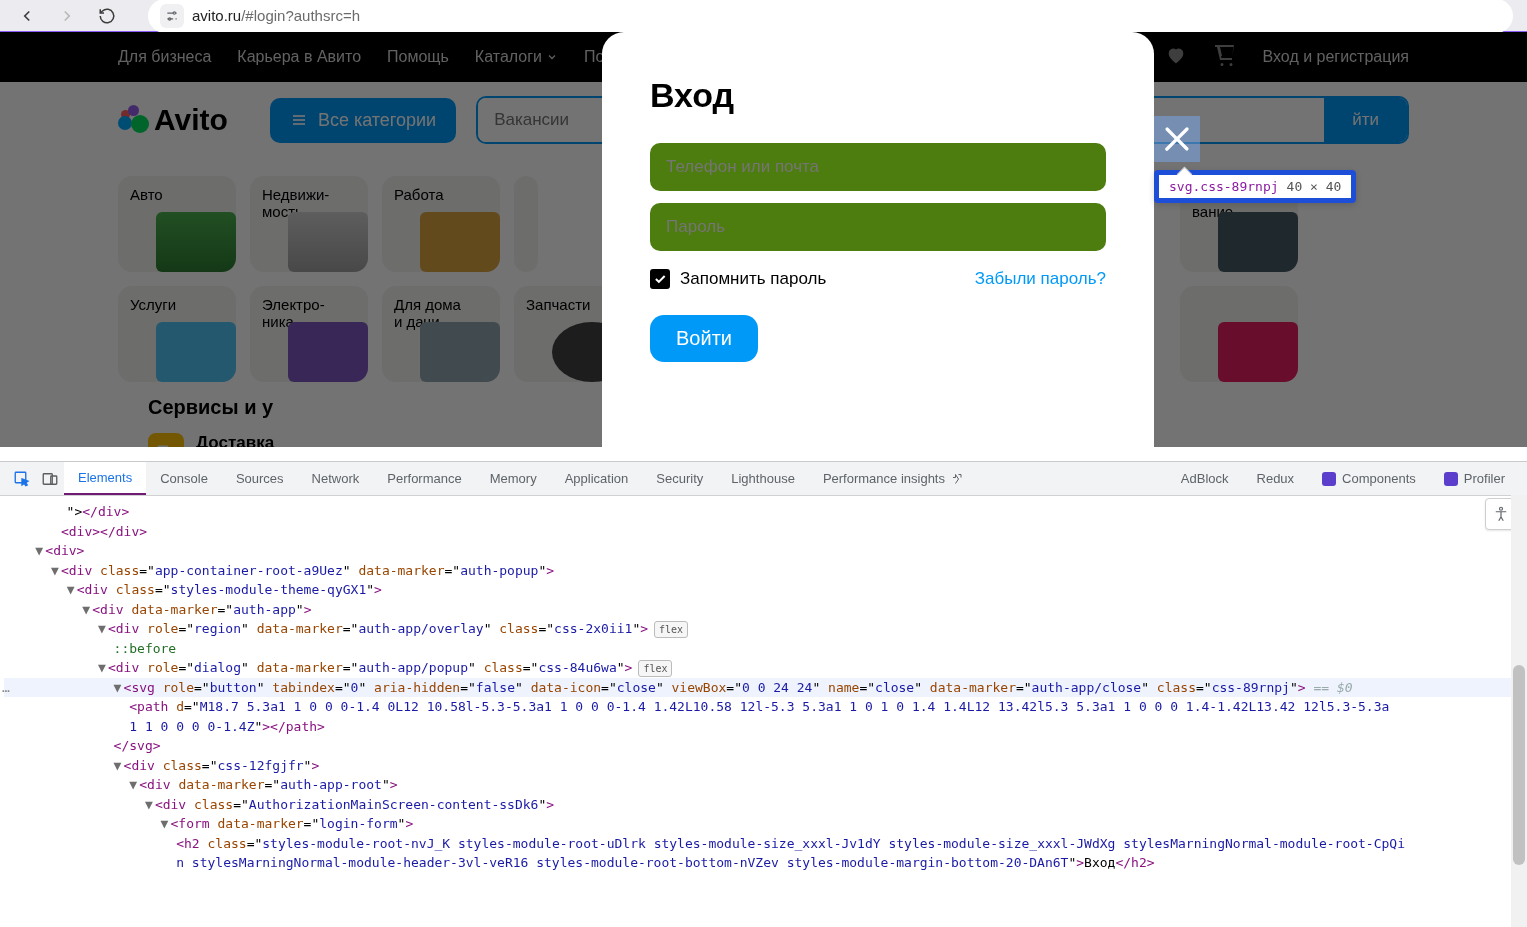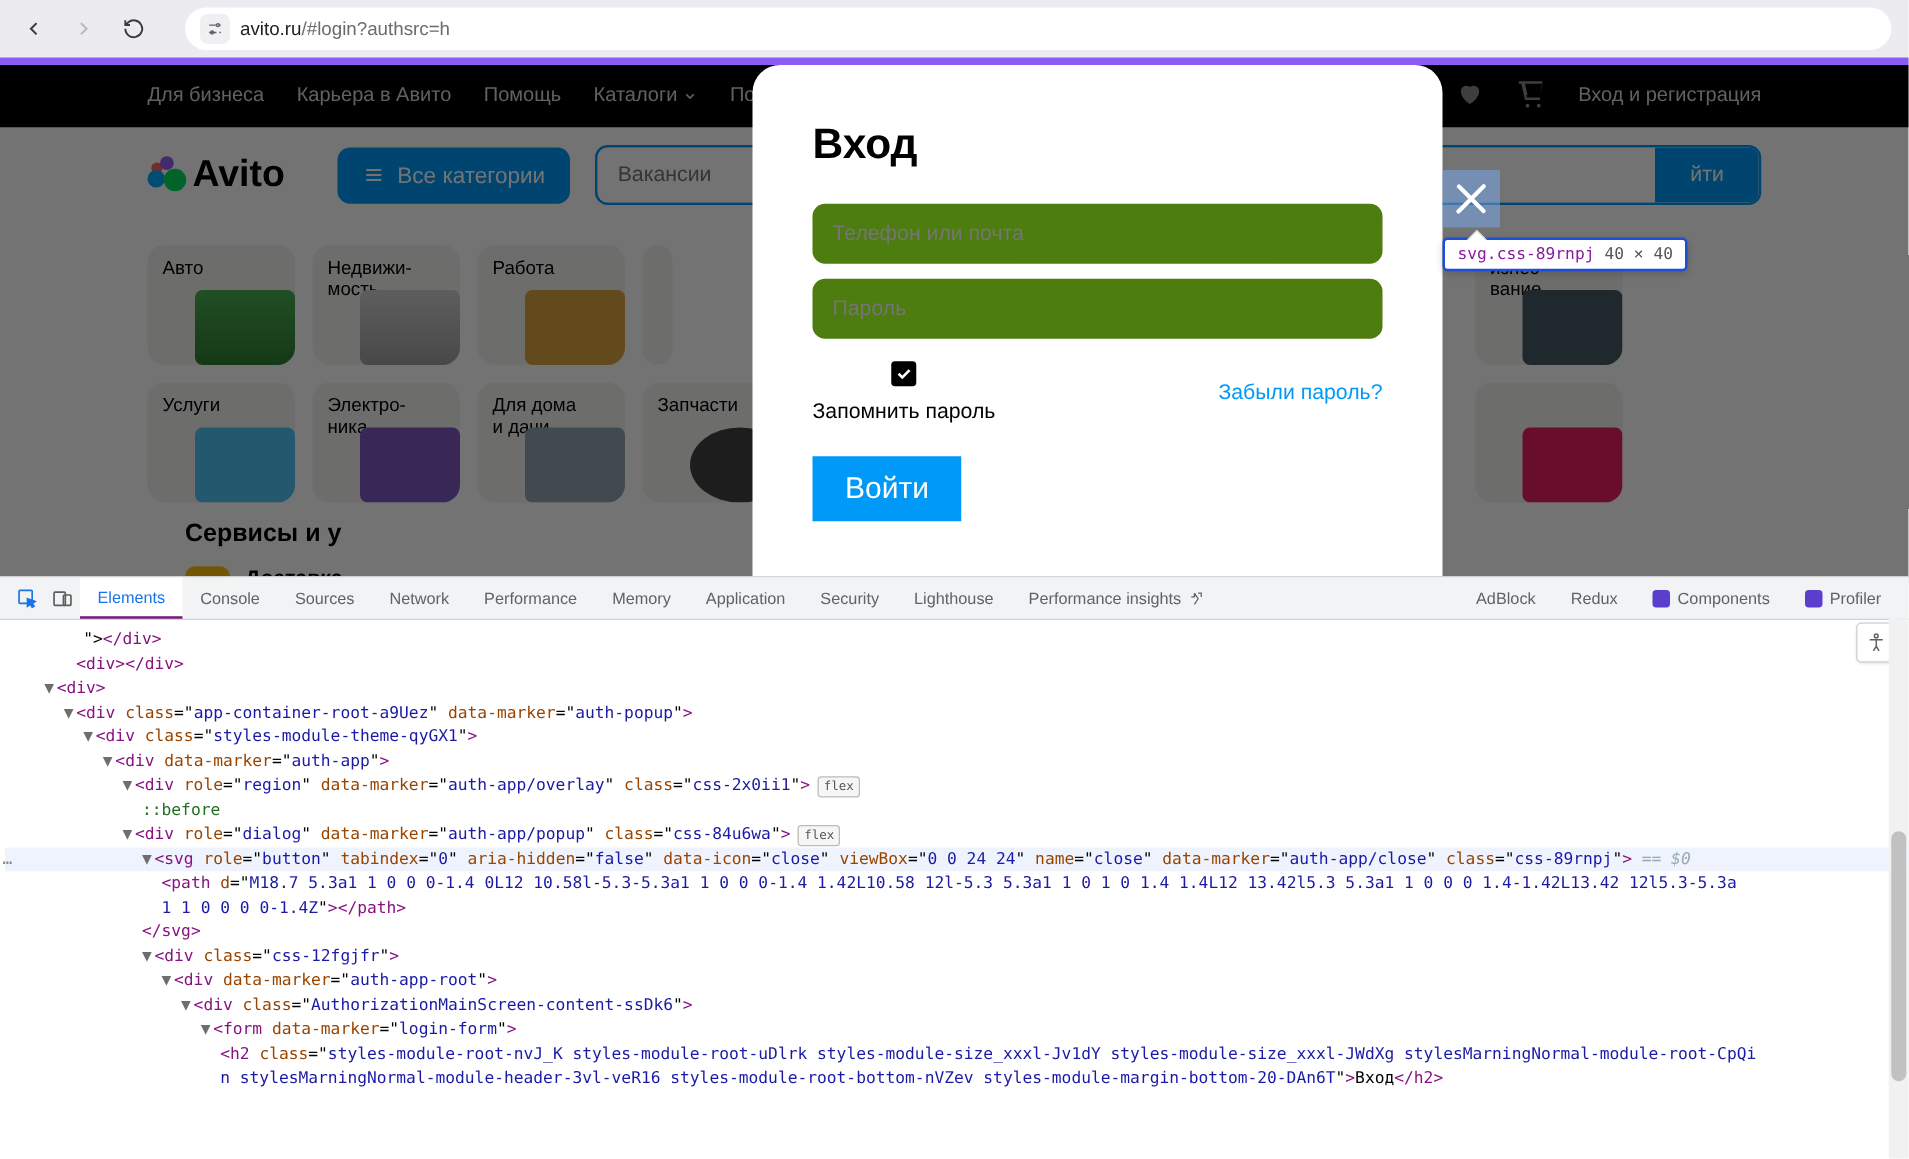--- a/index.html
+++ b/index.html
@@ -1,19 +1,19 @@
 <!DOCTYPE html>
 <html><head>
 <meta charset="utf-8">
 <style>
 * { margin: 0; padding: 0; box-sizing: border-box; }
 body { font-family: -apple-system, BlinkMacSystemFont, "Segoe UI", Arial, sans-serif; background: #fff; overflow: hidden; width: 1527px; height: 927px; position: relative; }
 
 
-.browser-bar { height: 52px; background: #ececf0; display: flex; align-items: center; padding: 0 14px; gap: 14px; border-bottom: 6px solid #8b5cf6; }
+.browser-bar { height: 32px; background: #ececf0; display: flex; align-items: center; padding: 0 14px; gap: 14px; border-bottom: 1px solid #8b5cf6; }
 .nav-btn { width: 26px; height: 26px; display: flex; align-items: center; justify-content: center; color: #3c3c3c; cursor: pointer; border-radius: 50%; }
 .nav-btn.disabled { color: #b8b8b8; }
 .url-area { flex: 1; height: 34px; background: #fff; border-radius: 17px; display: flex; align-items: center; padding: 0 12px; gap: 8px; margin-left: 14px; }
 .url-icon { width: 24px; height: 24px; background: #f0f0f3; border-radius: 6px; display:flex; align-items:center; justify-content:center; font-size:12px; }
 .url-text { font-size: 15px; color: #222; }
 .url-text .host { color: #222; }
 .url-text .path { color: #6b6b6b; }
 
 
 .page-area { position: relative; height: 415px; overflow: hidden; }
@@ -51,32 +51,32 @@
 .svc-text b { font-size:17px; font-weight:700; display:block; }
 
 
 .overlay { position:absolute; inset:0; background: rgba(0,0,0,0.55); }
 
 
 .modal { position:absolute; top:0; left:602px; width:552px; background:#fff; border-radius: 22px 22px 0 0; padding: 44px 48px 34px; height: 415px; }
 .modal h2 { font-size: 34px; font-weight: 700; margin-bottom: 28px; color:#000; }
 .modal-input { width:100%; height:48px; background:#4d7c0f; border:none; border-radius:10px; padding:0 16px; font-size:17px; margin-bottom:12px; outline:none; }
 .modal-row { display:flex; justify-content:space-between; align-items:center; margin-top: 6px; margin-bottom: 26px; }
-.chk-lbl { display:flex; align-items:center; gap:10px; font-size:17px; cursor:pointer;flex-direction:column; }
+.chk-lbl { display:flex; align-items:center; gap:10px; font-size:17px; cursor:pointer; }
 .chk { width:20px; height:20px; background:#000; border-radius:3px; display:flex; align-items:center; justify-content:center; }
 .chk svg { width:14px; height:14px; }
 .forgot { color:#0099f7; font-size:17px; cursor:pointer; }
-.btn-login { background:#0099f7; color:#fff; border:none; border-radius:0; padding:12px 26px; font-size:24px; font-weight:500; cursor:pointer; }
+.btn-login { background:#0099f7; color:#fff; border:none; border-radius:14px; padding:12px 26px; font-size:20px; font-weight:500; cursor:pointer; }
 
 
 .close-wrap { position:absolute; top:84px; left:1154px; width:46px; height:46px; background: rgba(120,170,240,0.5); display:flex; align-items:center; justify-content:center; }
 .close-wrap svg { width:40px; height:40px; }
 
 
-.tooltip { position:absolute; top:138px; left:1154px; background:#fff; border:2px solid #1d4ed8; border-radius:4px; padding:4px 10px; font-size:13px; box-shadow: 0 2px 6px rgba(0,0,0,0.15); white-space:nowrap; font-family: Menlo, Consolas, monospace; }
+.tooltip { position:absolute; top:138px; left:1154px; background:#fff; border:5px solid #1d4ed8; border-radius:4px; padding:4px 10px; font-size:13px; box-shadow: 0 2px 6px rgba(0,0,0,0.15); white-space:nowrap; font-family: Menlo, Consolas, monospace; }
 .tooltip::before { content:''; position:absolute; top:-6px; left:20px; width:10px; height:10px; background:#fff; border-left:1px solid #ccc; border-top:1px solid #ccc; transform:rotate(45deg); }
 .tooltip .cls { color:#8a1ba0; }
 .tooltip .dim { color:#555; margin-left:8px; }
 
 
 .devtools { position:absolute; top:461px; left:0; right:0; bottom:0; background:#fff; border-top:1px solid #cacaca; display:flex; flex-direction:column; }
 .dt-tabs { height:34px; border-bottom:1px solid #d1d1d1; display:flex; align-items:center; padding:0 8px; gap:0; font-size:13px; background:#f1f3f4; }
 .dt-tab { padding:0 14px; height:100%; display:flex; align-items:center; color:#5f6368; cursor:pointer; gap:6px; }
 .dt-tab.active { color:#1a73e8; border-bottom:2px solid #701a75; background:#fff; }
 .dt-icon-btn { width:28px; height:28px; display:flex; align-items:center; justify-content:center; color:#5e5e5e; }

